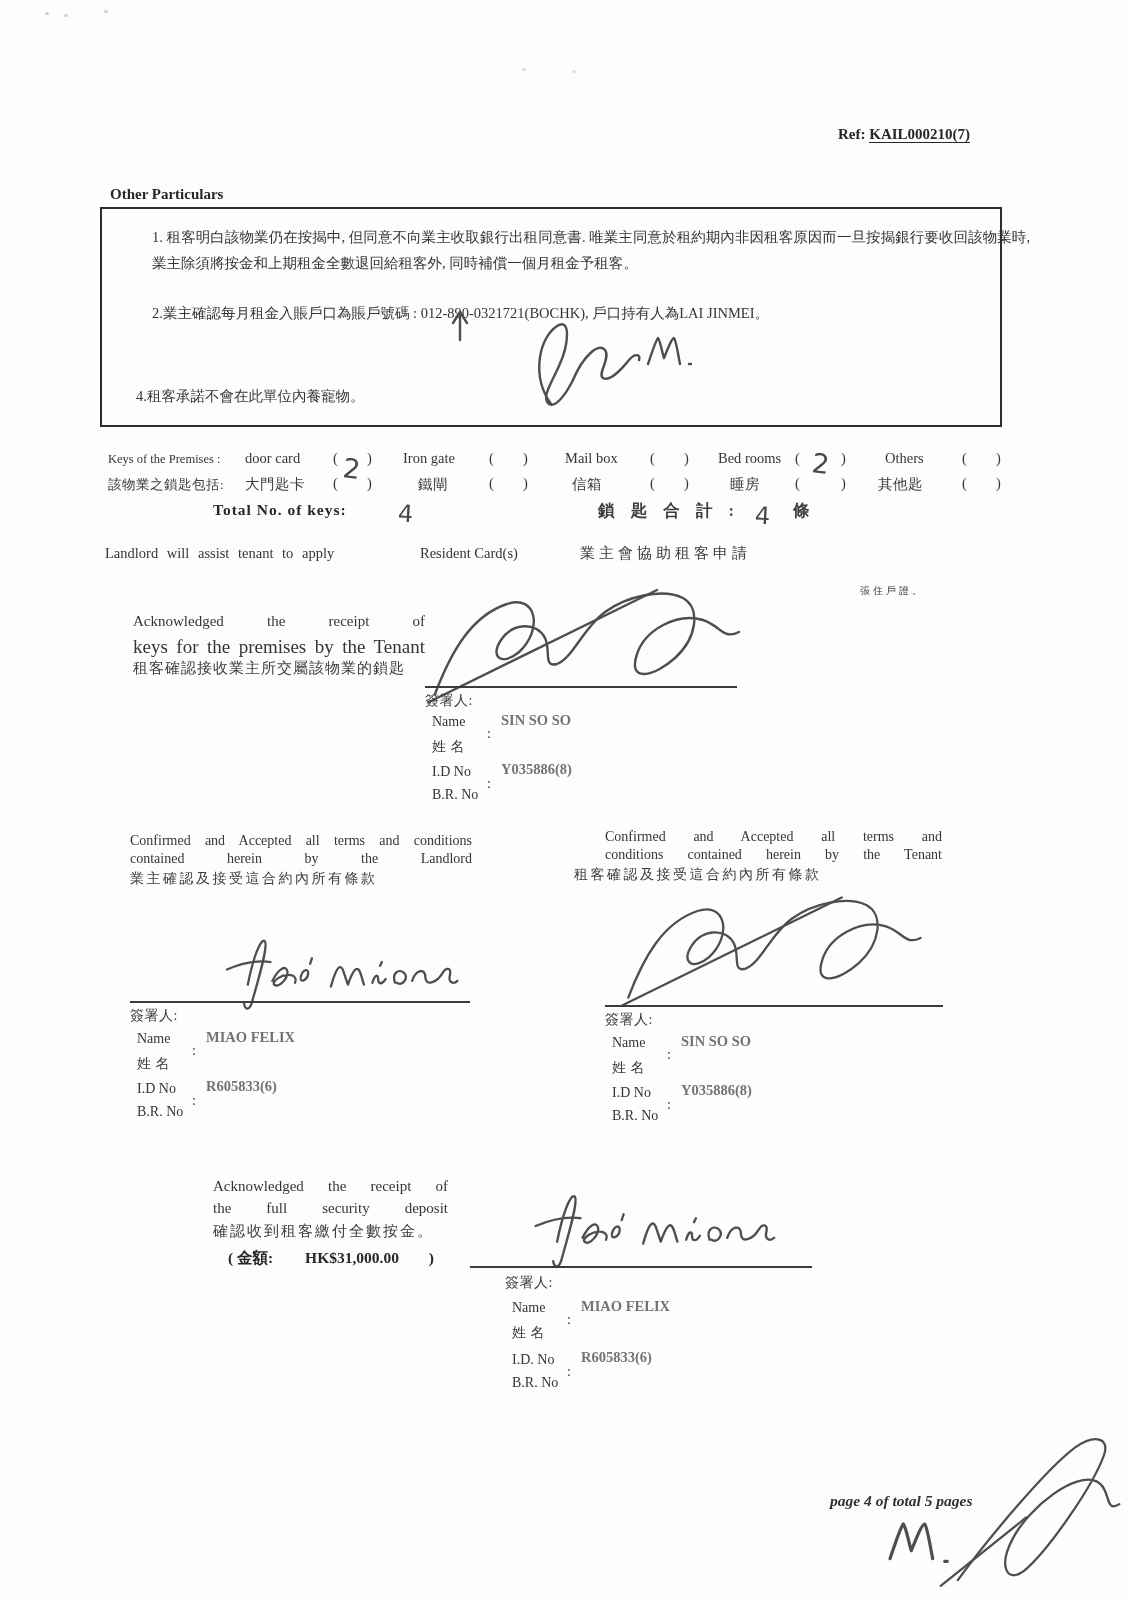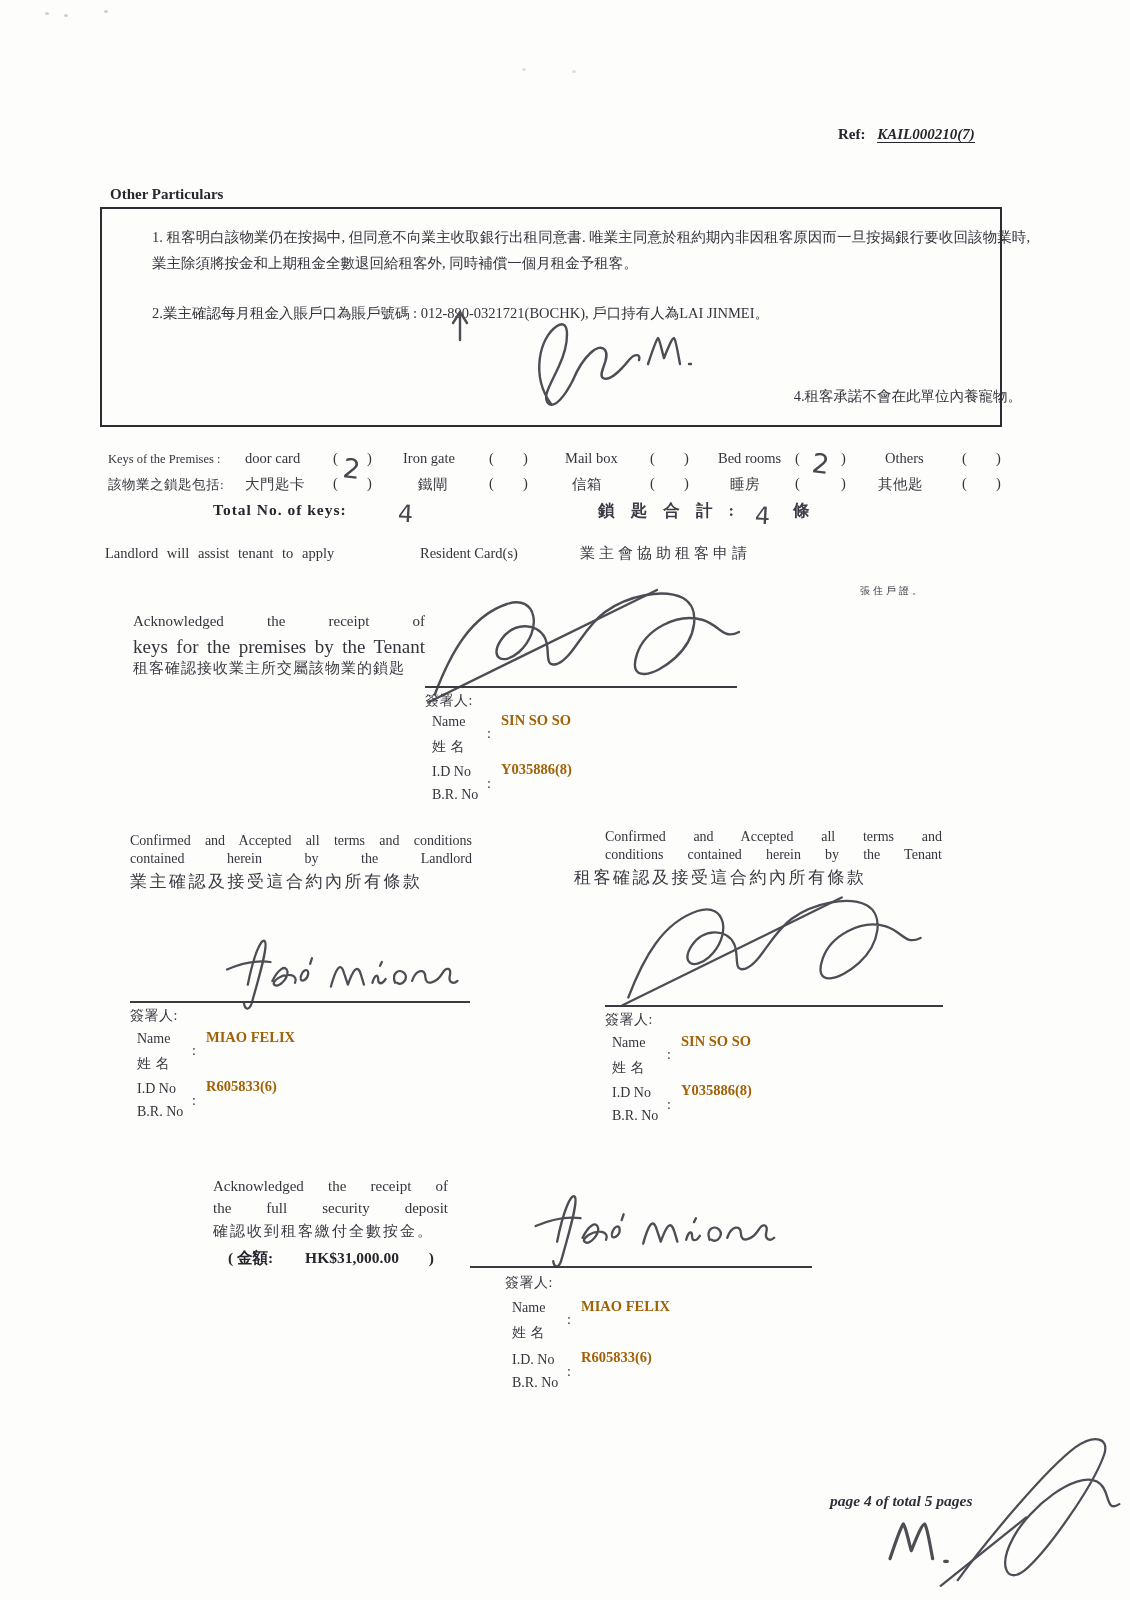--- a/index.html
+++ b/index.html
@@ -2,58 +2,58 @@
 <html><head>
 <meta charset="utf-8">
 <style>
   html,body{margin:0;padding:0;background:#e8e8e8;}
   .page{position:relative;width:1130px;height:1600px;margin:0 auto;background:#fdfdfc;overflow:hidden;}
   .abs{position:absolute;}
   .t{font-family:"Liberation Serif",serif;font-size:14.5px;color:#34343c;white-space:nowrap;}
   .b{font-weight:bold;color:#26262e;}
   .small{font-size:12.5px;}
   .zh{letter-spacing:.5px;color:#3b3b43;}
-  .zhbig{font-size:17px;letter-spacing:2.5px;color:#3a3a42;}
+  .zhbig{font-size:14px;letter-spacing:2.5px;color:#3a3a42;}
   .jline{white-space:normal;text-align:justify;text-align-last:justify;}
   .clause{white-space:normal;text-align:justify;line-height:1.8;font-size:14.5px;color:#33333b;margin-left:40px;}
   .box{border:2px solid #2c2c33;}
   .sig-line{height:0;border-top:2px solid #3a3a40;}
   .hw{font-family:"DejaVu Sans",sans-serif;color:#474750;}
   .hw2{font-size:27px;transform:rotate(7deg);}
   .hw4{font-size:24px;transform:rotate(3deg);}
   .sigblock{font-family:"Liberation Serif",serif;color:#34343c;}
   .sigblock .lab{position:absolute;font-size:14px;white-space:nowrap;}
-  .sigblock .val{position:absolute;font-size:14.5px;font-weight:bold;color:#a16207;white-space:nowrap;}
+  .sigblock .val{position:absolute;font-size:14.5px;font-weight:bold;color:#737373;white-space:nowrap;}
   .footer{font-family:"Liberation Serif",serif;font-style:italic;font-weight:bold;font-size:15.5px;color:#30303a;}
   .speck{width:4px;height:3px;background:#b9b9bd;border-radius:50%;opacity:.7;}
   svg.sig{overflow:visible;}
   svg.sig path{stroke:#4d4d55;stroke-width:2.4;fill:none;stroke-linecap:round;stroke-linejoin:round;}
 </style>
 </head>
 <body>
 
 <div class="page">
 
   <div class="abs speck" style="left:45px;top:12px;"></div>
   <div class="abs speck" style="left:64px;top:14px;"></div>
   <div class="abs speck" style="left:104px;top:10px;"></div>
   <div class="abs speck" style="left:522px;top:68px;opacity:.45;"></div>
   <div class="abs speck" style="left:572px;top:70px;opacity:.45;"></div>
 
   <div class="abs t b" style="left:838px;top:126px;font-size:15px;">
     <span>Ref:</span>
-    <span style="border-bottom:1.5px solid #26262e;margin-left:8px;font-style:italic;">KAIL000210(7)</span>
+    <span style="border-bottom:1.5px solid #26262e;">KAIL000210(7)</span>
   </div>
 
   <div class="abs t b" style="left:110px;top:186px;font-size:15px;">Other Particulars</div>
 
   <div class="abs box" style="left:100px;top:207px;width:898px;height:216px;"></div>
   <div class="abs t clause" style="left:112px;top:224px;width:878px;">1. 租客明白該物業仍在按揭中, 但同意不向業主收取銀行出租同意書. 唯業主同意於租約期內非因租客原因而一旦按揭銀行要收回該物業時, 業主除須將按金和上期租金全數退回給租客外, 同時補償一個月租金予租客。</div>
   <div class="abs t clause" style="left:112px;top:300px;width:878px;text-align:left;">2.業主確認每月租金入賬戶口為賬戶號碼 : 012-890-0321721(BOCHK), 戶口持有人為LAI JINMEI。</div>
-  <div class="abs t clause" style="left:104px;top:383px;width:878px;text-align:right;">4.租客承諾不會在此單位內養寵物。</div>
+  <div class="abs t clause" style="left:96px;top:383px;width:878px;text-align:left;">4.租客承諾不會在此單位內養寵物。</div>
 
   <svg class="abs sig" style="left:448px;top:306px;" width="24" height="36" viewBox="0 0 24 36">
     <path d="M12,34 L12,8"></path>
       <path d="M5,17 L12,6 L19,17"></path>
   </svg>
 
   <svg class="abs sig" style="left:515px;top:316px;" width="140" height="95" viewBox="0 0 140 95">
     <path d="M36,88 C16,60 24,22 42,10 C56,1 54,28 44,50 C36,68 26,82 34,88 C40,92 50,80 58,64"></path>
     <path d="M58,64 C68,40 84,26 90,34 C96,42 82,58 88,62 C94,66 106,54 114,44 C120,37 126,38 124,44"></path>
   </svg>

